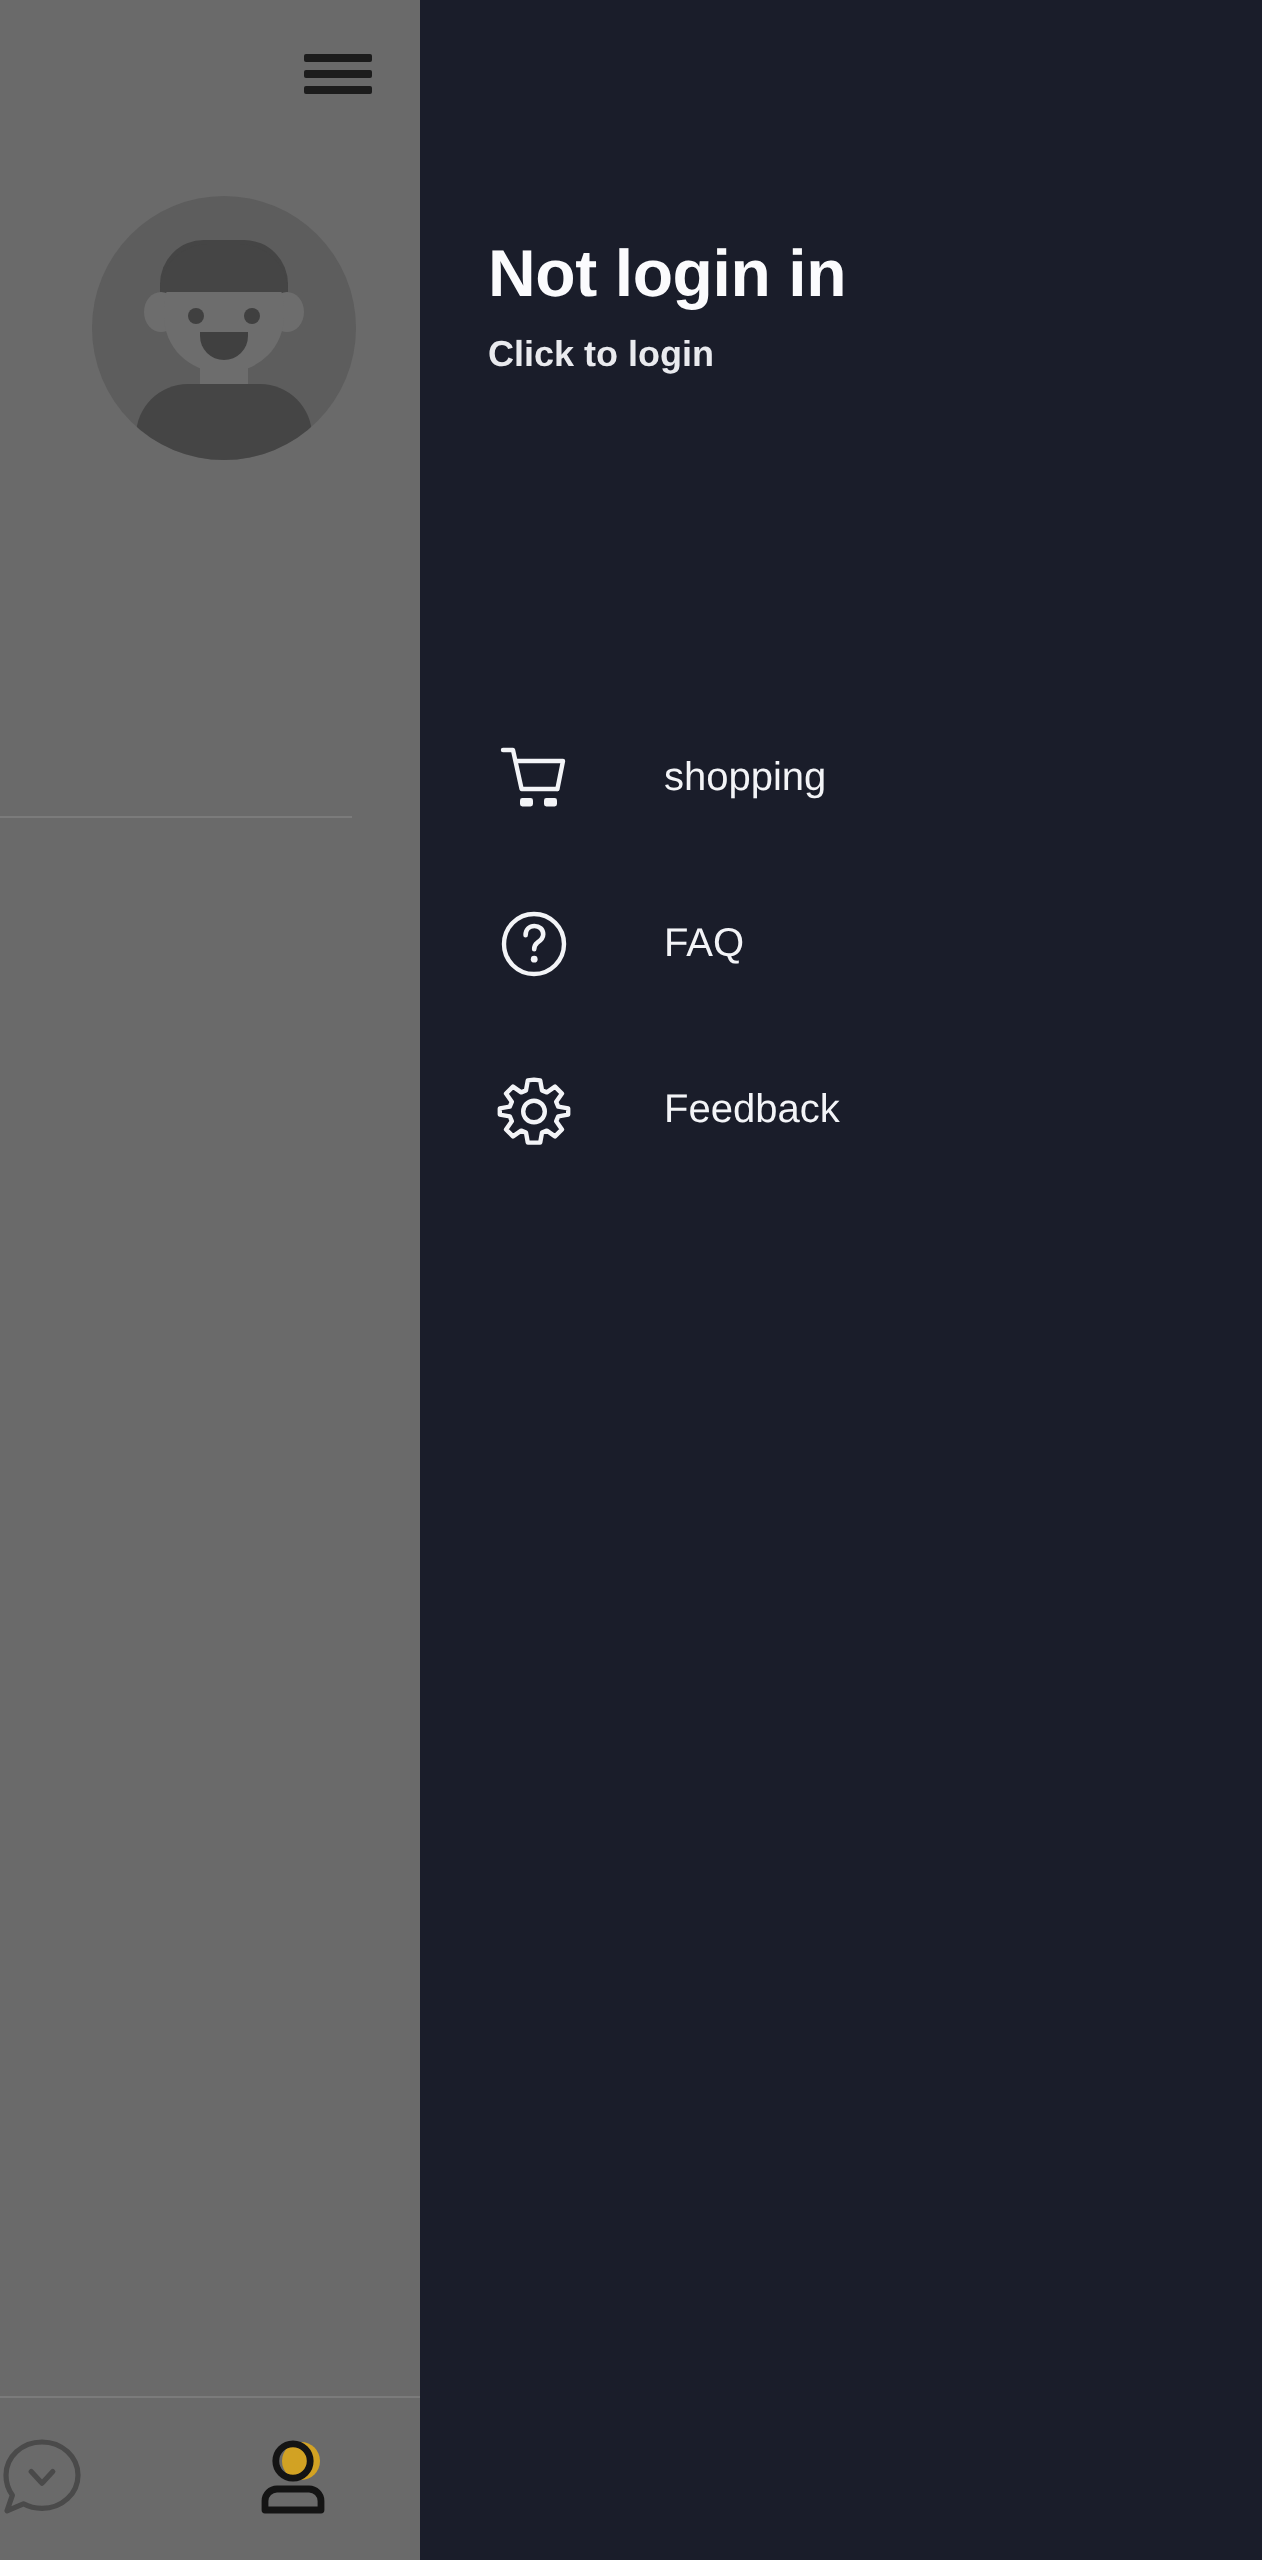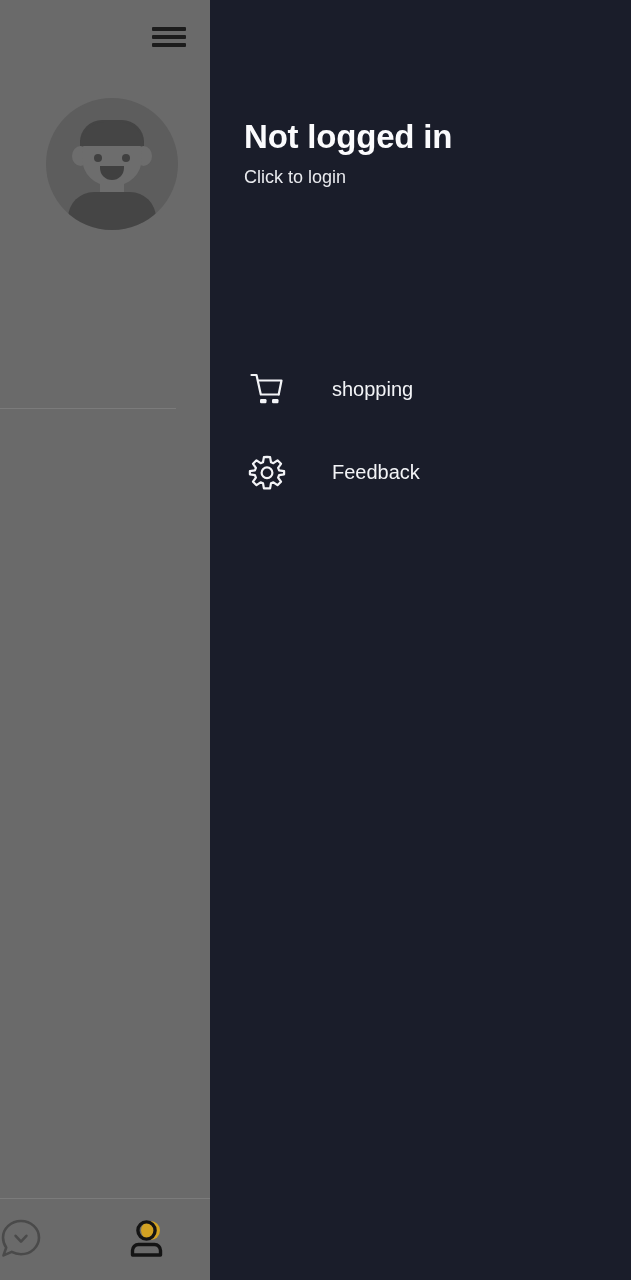--- a/index.html
+++ b/index.html
@@ -172,21 +172,21 @@
     margin: 0;
     font-size: 33px;
     font-weight: bold;
     color: #fbfbfd;
     line-height: 42px;
     letter-spacing: -0.2px;
   }
   .drawer-subtitle {
     margin: 8px 0 0 0;
     font-size: 18px;
-    font-weight: normal;
+    font-weight: bold;
     color: #e9eaee;
     line-height: 22px;
   }
 
   .menu {
     position: absolute;
     left: 0;
     top: 366px;
     width: 363px;
   }
@@ -260,39 +260,49 @@
           <path d="M11.5 42 L11.5 37.5 C11.5 34.2 14.2 31.5 17.5 31.5 L33.5 31.5 C36.8 31.5 39.5 34.2 39.5 37.5 L39.5 42 Z" fill="none" stroke="#141414" stroke-width="3.4" stroke-linejoin="round"></path>
         </svg>
       </div>
 
     </div>
   </div>
 
   <div id="drawer">
 
     <div class="drawer-header">
-      <h1 class="drawer-title">Not logged in</h1>
+      <h1 class="drawer-title">Not login in</h1>
       <p class="drawer-subtitle">Click to login</p>
     </div>
 
     <div class="menu">
 
       <div class="menu-item">
         <span class="menu-icon">
           <svg width="40" height="40" viewBox="0 0 40 40">
             <path d="M4.5 6 L9.5 6 L13.8 25.5 L31.5 25.5" fill="none" stroke="#f3f4f7" stroke-width="2.2" stroke-linecap="round" stroke-linejoin="round"></path>
             <path d="M11.6 11.5 L34.5 11.5 L31.7 25.5" fill="none" stroke="#f3f4f7" stroke-width="2.2" stroke-linecap="round" stroke-linejoin="round"></path>
             <rect x="13" y="30" width="6.5" height="4.2" rx="1.2" fill="#f3f4f7"></rect>
             <rect x="25" y="30" width="6.5" height="4.2" rx="1.2" fill="#f3f4f7"></rect>
           </svg>
         </span>
         <span class="menu-label">shopping</span>
       </div>
 
 
+      <div class="menu-item">
+        <span class="menu-icon">
+          <svg width="40" height="40" viewBox="0 0 40 40">
+            <circle cx="20" cy="20" r="15" fill="none" stroke="#f3f4f7" stroke-width="2.2"></circle>
+            <path d="M15.8 15.6 C15.8 12.6 17.8 11 20.2 11 C22.7 11 24.6 12.7 24.6 15.1 C24.6 17.4 23 18.4 21.6 19.4 C20.5 20.2 20.1 21 20.1 22.6" fill="none" stroke="#f3f4f7" stroke-width="2.3" stroke-linecap="round"></path>
+            <circle cx="20.1" cy="27.6" r="1.7" fill="#f3f4f7"></circle>
+          </svg>
+        </span>
+        <span class="menu-label">FAQ</span>
+      </div>
 
       <div class="menu-item">
         <span class="menu-icon">
           <svg width="40" height="40" viewBox="0 0 40 40">
             <path d="M20 4.8 L23.1 5.2 L24.0 10.2 L26.4 11.2 L30.5 8.3 L34.0 11.8 L31.1 15.9 L32.1 18.3 L37.1 19.2 L37.1 22.3 L32.1 23.2 L31.1 25.6 L34.0 29.7 L30.5 33.2 L26.4 30.3 L24.0 31.3 L23.1 36.3 L20 36.3 L16.9 36.3 L16.0 31.3 L13.6 30.3 L9.5 33.2 L6.0 29.7 L8.9 25.6 L7.9 23.2 L2.9 22.3 L2.9 19.2 L7.9 18.3 L8.9 15.9 L6.0 11.8 L9.5 8.3 L13.6 11.2 L16.0 10.2 L16.9 5.2 Z" fill="none" stroke="#f3f4f7" stroke-width="2.2" stroke-linejoin="round"></path>
             <circle cx="20" cy="20.75" r="5.4" fill="none" stroke="#f3f4f7" stroke-width="2.2"></circle>
           </svg>
         </span>
         <span class="menu-label">Feedback</span>
       </div>

